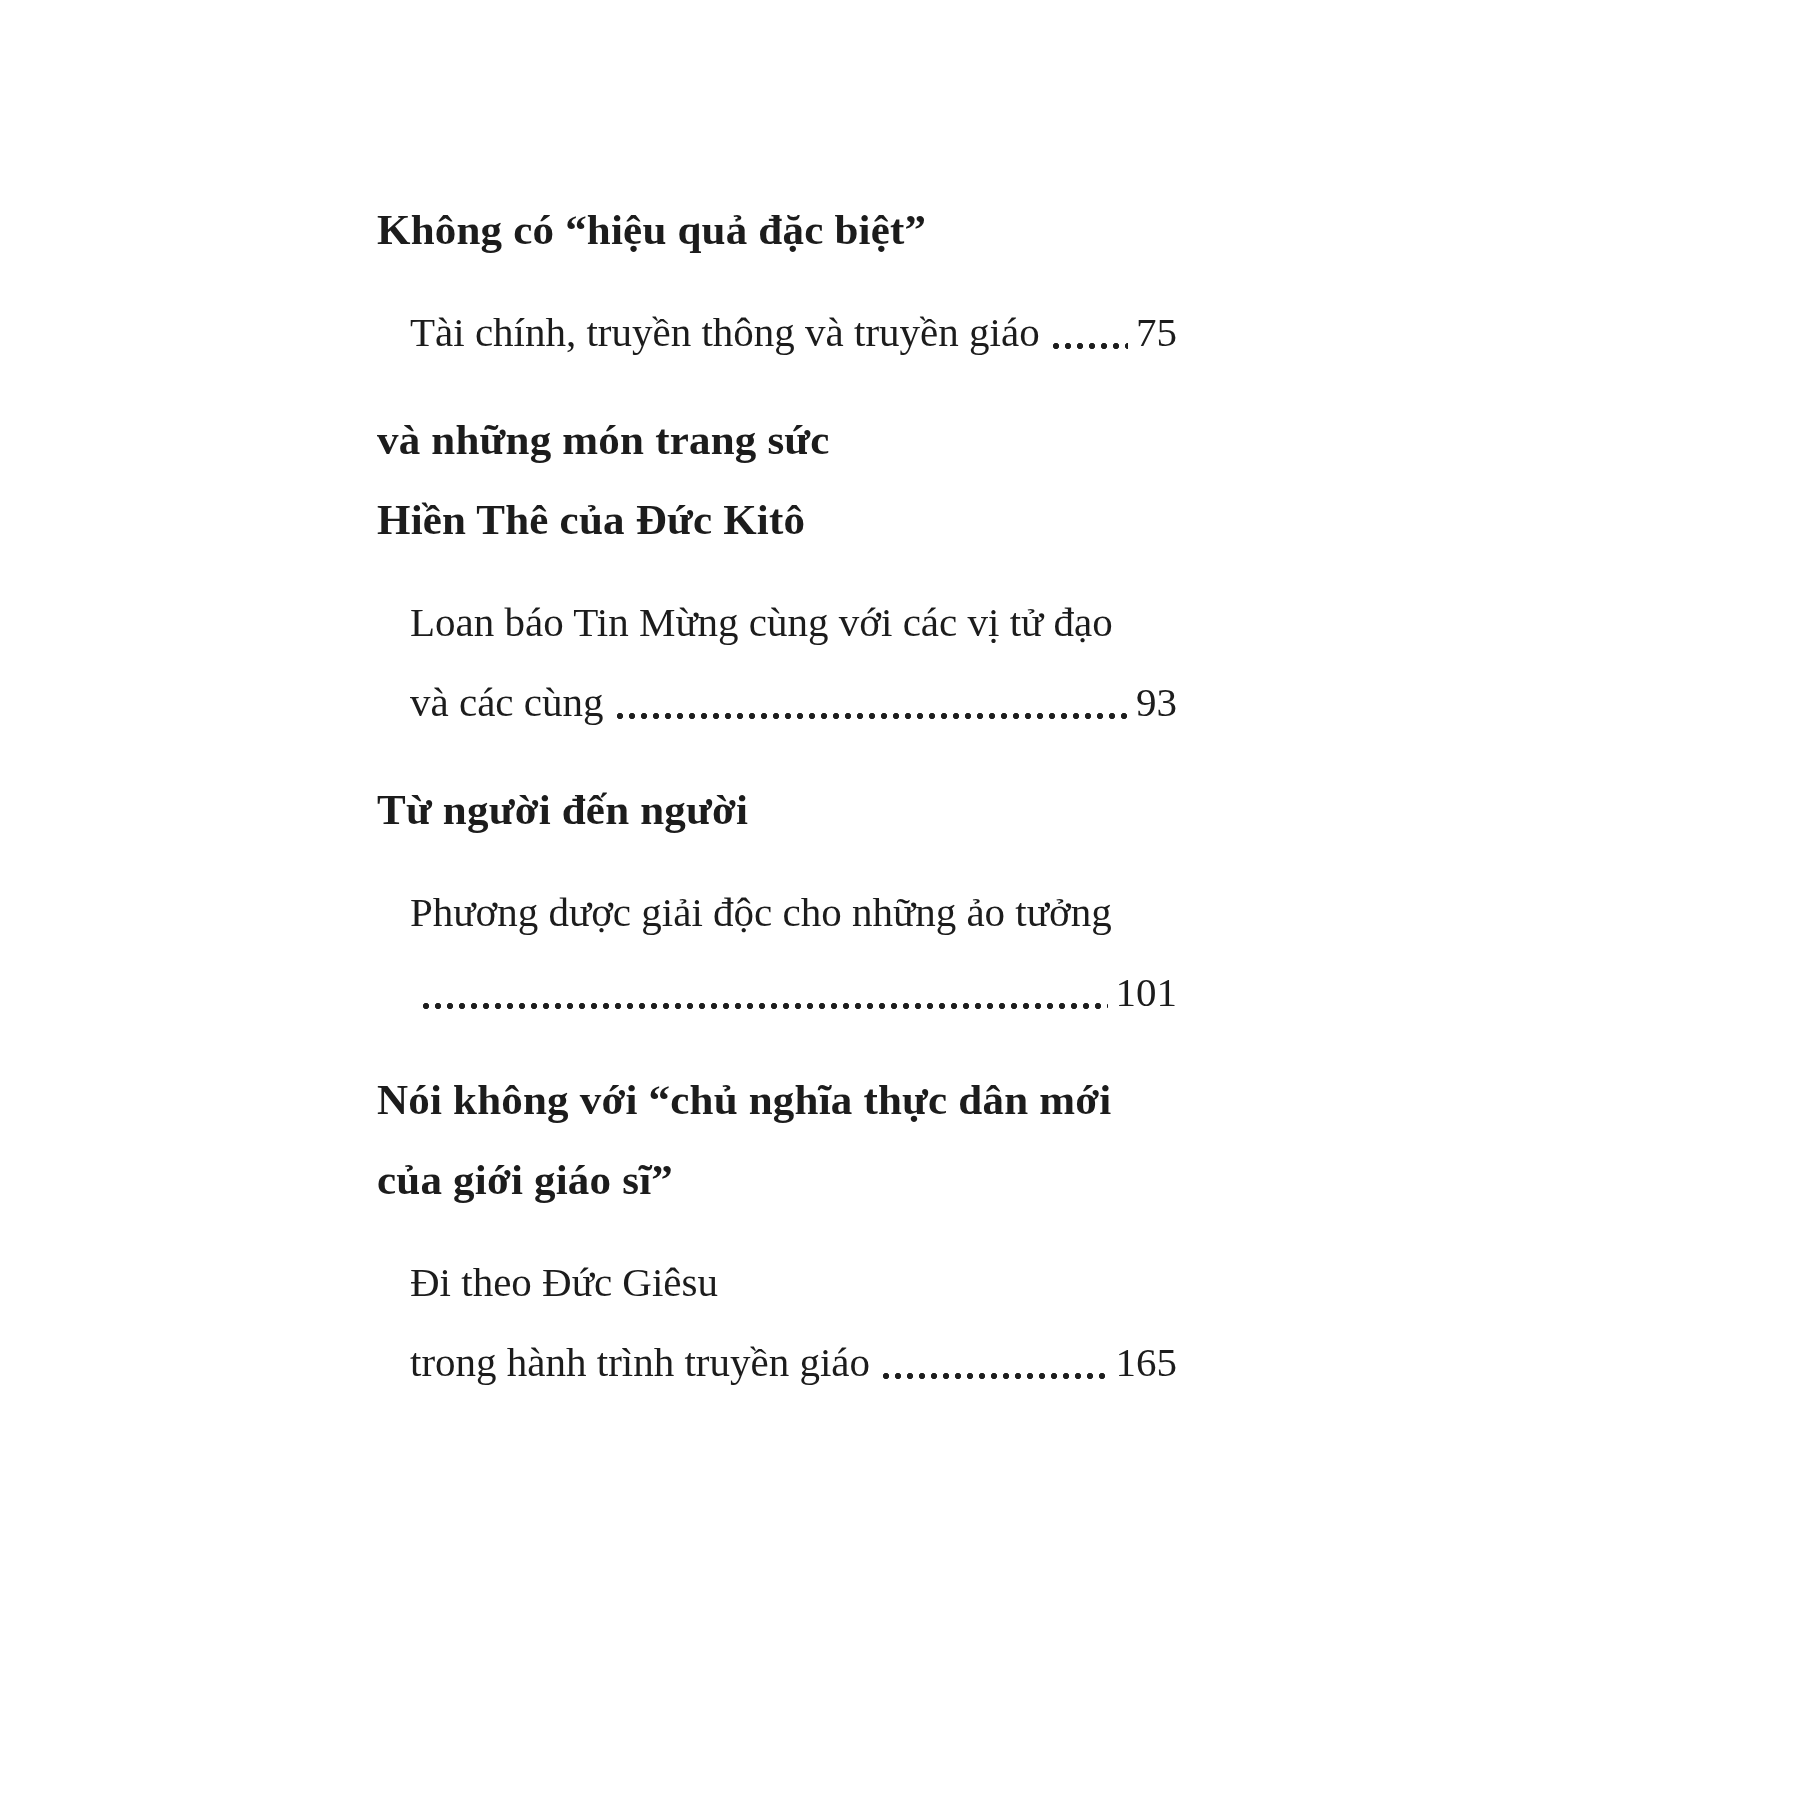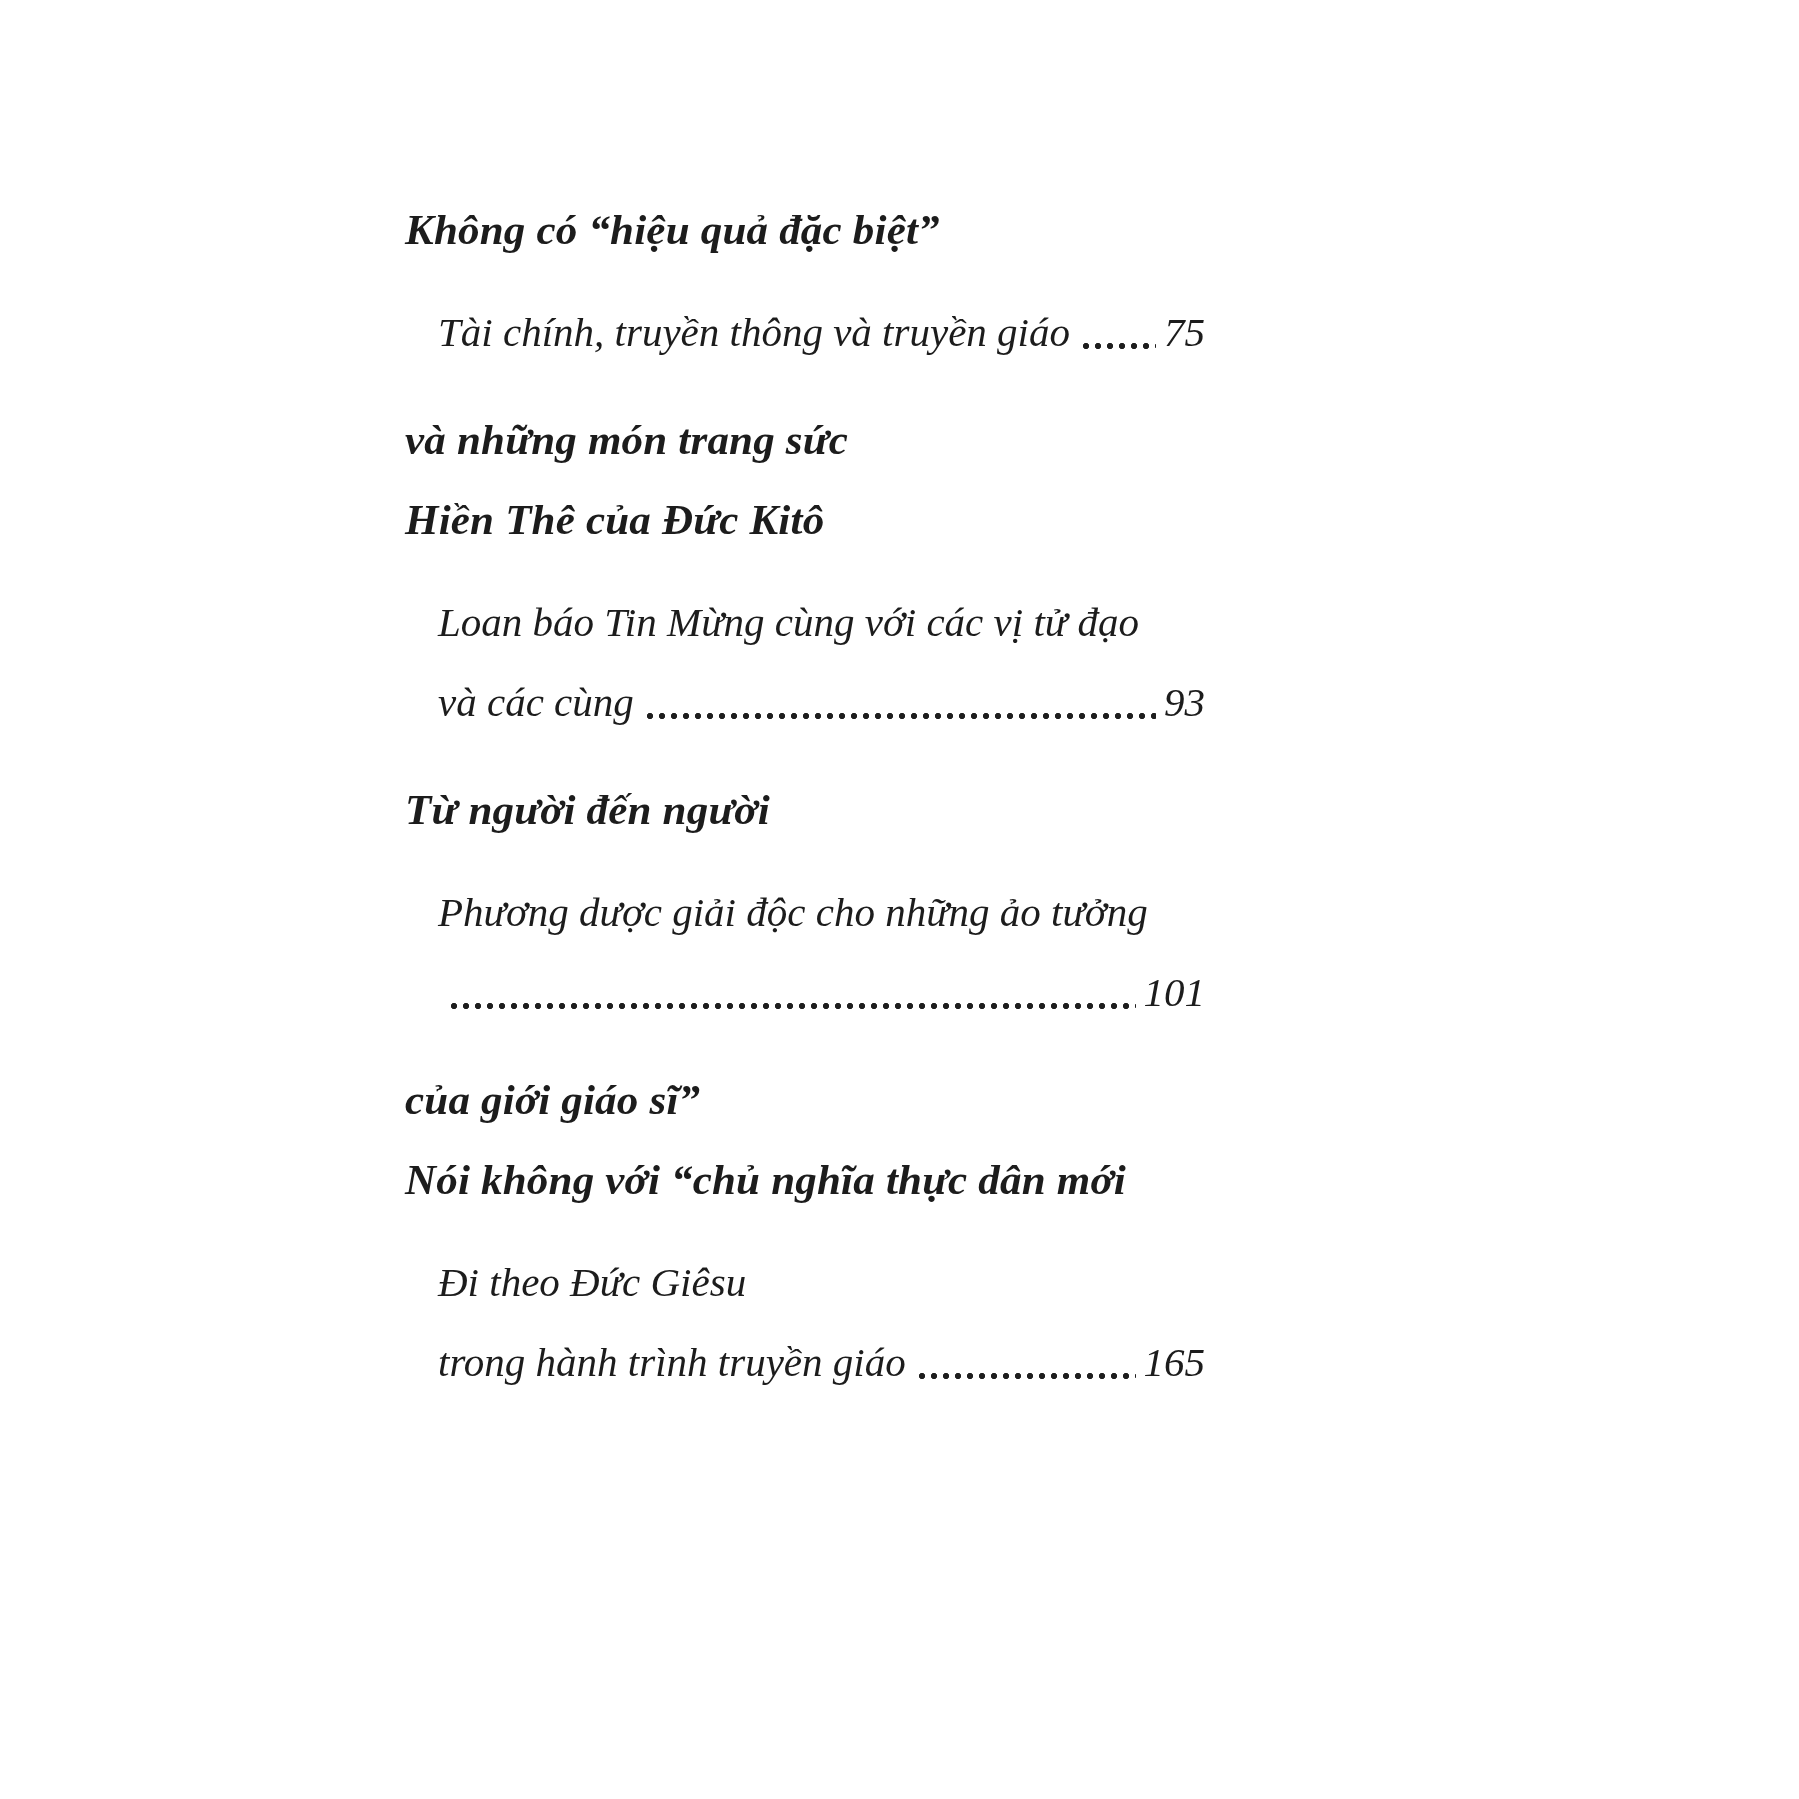--- a/index.html
+++ b/index.html
@@ -18,24 +18,23 @@
   .page {
     position: absolute;
     left: 0;
     top: 0;
     width: 1799px;
     height: 1799px;
     background: #ffffff;
   }
   .toc {
     position: absolute;
-    left: 405px;
+    left: 377px;
     top: 190px;
     width: 800px;
-    font-style: italic;
   }
   .toc-section {
     margin-bottom: 28px;
   }
   .heading-line {
     font-weight: 700;
     font-size: 43px;
     line-height: 80px;
     white-space: nowrap;
     letter-spacing: 0.2px;
@@ -121,22 +120,22 @@
         </div>
         <div class="entry-line">
           <span class="dot-leader"></span>
           <span class="page-number">101</span>
         </div>
       </div>
     </div>
 
     <div class="toc-section">
       <div class="heading-block">
+        <div class="heading-line">Nói không với “chủ nghĩa thực dân mới</div>
         <div class="heading-line">của giới giáo sĩ”</div>
-        <div class="heading-line">Nói không với “chủ nghĩa thực dân mới</div>
       </div>
       <div class="entry-block">
         <div class="entry-line">
           <span class="entry-text">Đi theo Đức Giêsu</span>
         </div>
         <div class="entry-line">
           <span class="entry-text">trong hành trình truyền giáo</span>
           <span class="dot-leader"></span>
           <span class="page-number">165</span>
         </div>

